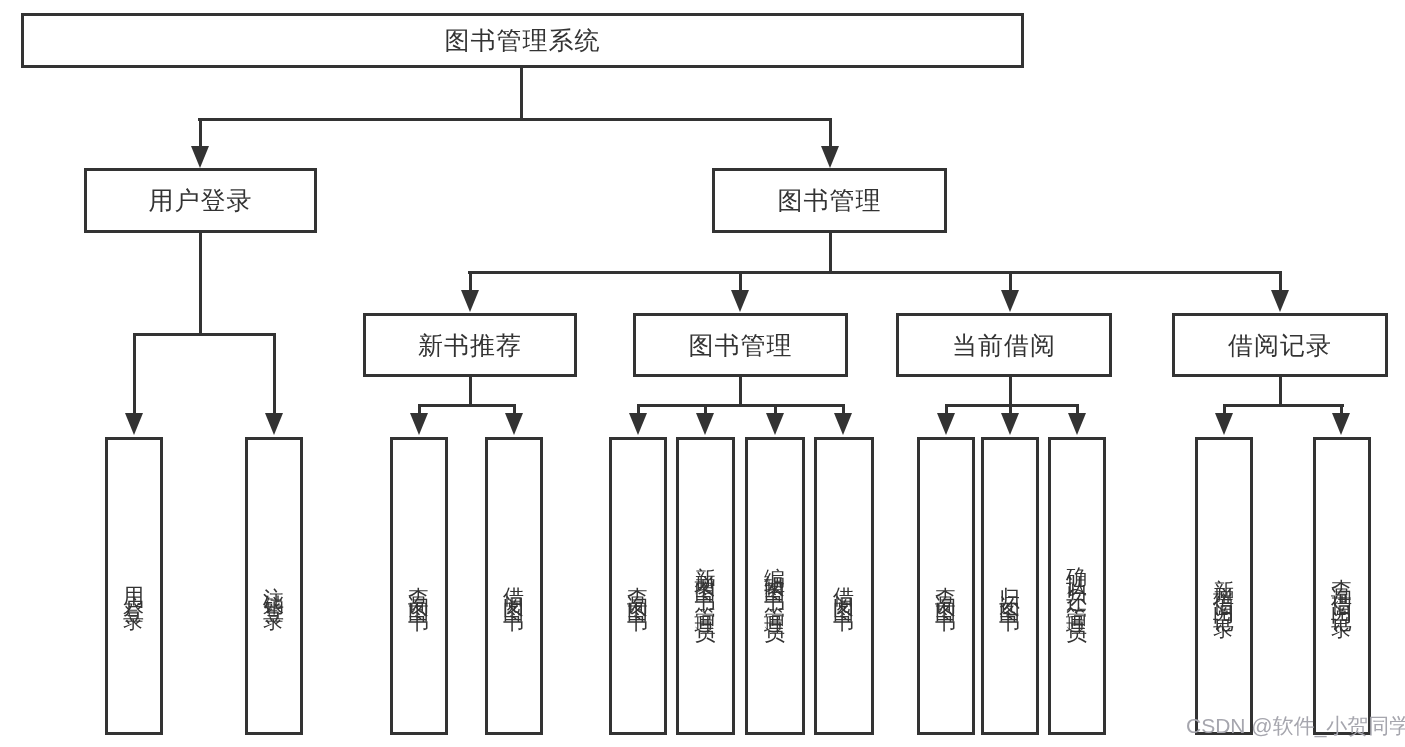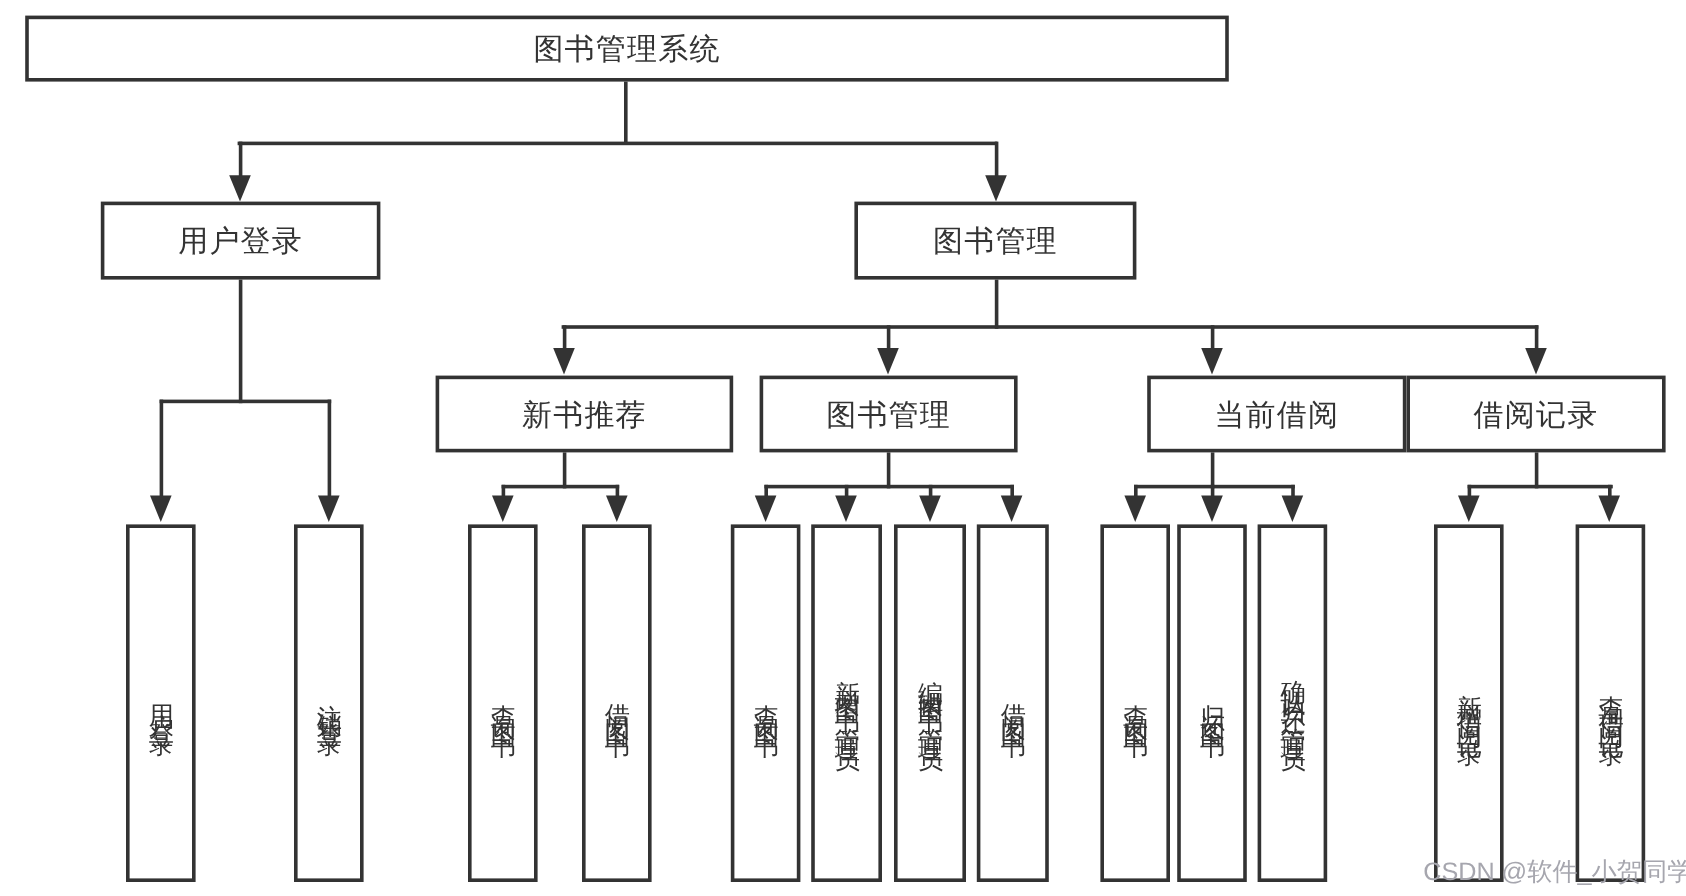--- a/index.html
+++ b/index.html
@@ -84,27 +84,27 @@
   <div class="ln" style="left:468px; top:271px; width:814px; height:3px;"></div>
   <div class="ln" style="left:469px; top:271px; width:3px; height:22px;"></div>
   <div class="ar" style="left:461px; top:290px;"></div>
   <div class="ln" style="left:739px; top:271px; width:3px; height:22px;"></div>
   <div class="ar" style="left:731px; top:290px;"></div>
   <div class="ln" style="left:1009px; top:271px; width:3px; height:22px;"></div>
   <div class="ar" style="left:1001px; top:290px;"></div>
   <div class="ln" style="left:1279px; top:271px; width:3px; height:22px;"></div>
   <div class="ar" style="left:1271px; top:290px;"></div>
 
-  <div class="node" style="left:363px; top:313px; width:248px; height:64px;">
+  <div class="node" style="left:363px; top:313px; width:214px; height:64px;">
     <span class="hlabel">新书推荐</span>
   </div>
   <div class="node" style="left:633px; top:313px; width:215px; height:64px;">
     <span class="hlabel">图书管理</span>
   </div>
-  <div class="node" style="left:956px; top:313px; width:216px; height:64px;">
+  <div class="node" style="left:896px; top:313px; width:216px; height:64px;">
     <span class="hlabel">当前借阅</span>
   </div>
   <div class="node" style="left:1172px; top:313px; width:216px; height:64px;">
     <span class="hlabel">借阅记录</span>
   </div>
 
   <div class="ln" style="left:469px; top:377px; width:3px; height:30px;"></div>
   <div class="ln" style="left:418px; top:404px; width:98px; height:3px;"></div>
   <div class="ln" style="left:418px; top:404px; width:3px; height:13px;"></div>
   <div class="ar" style="left:410px; top:413px;"></div>

